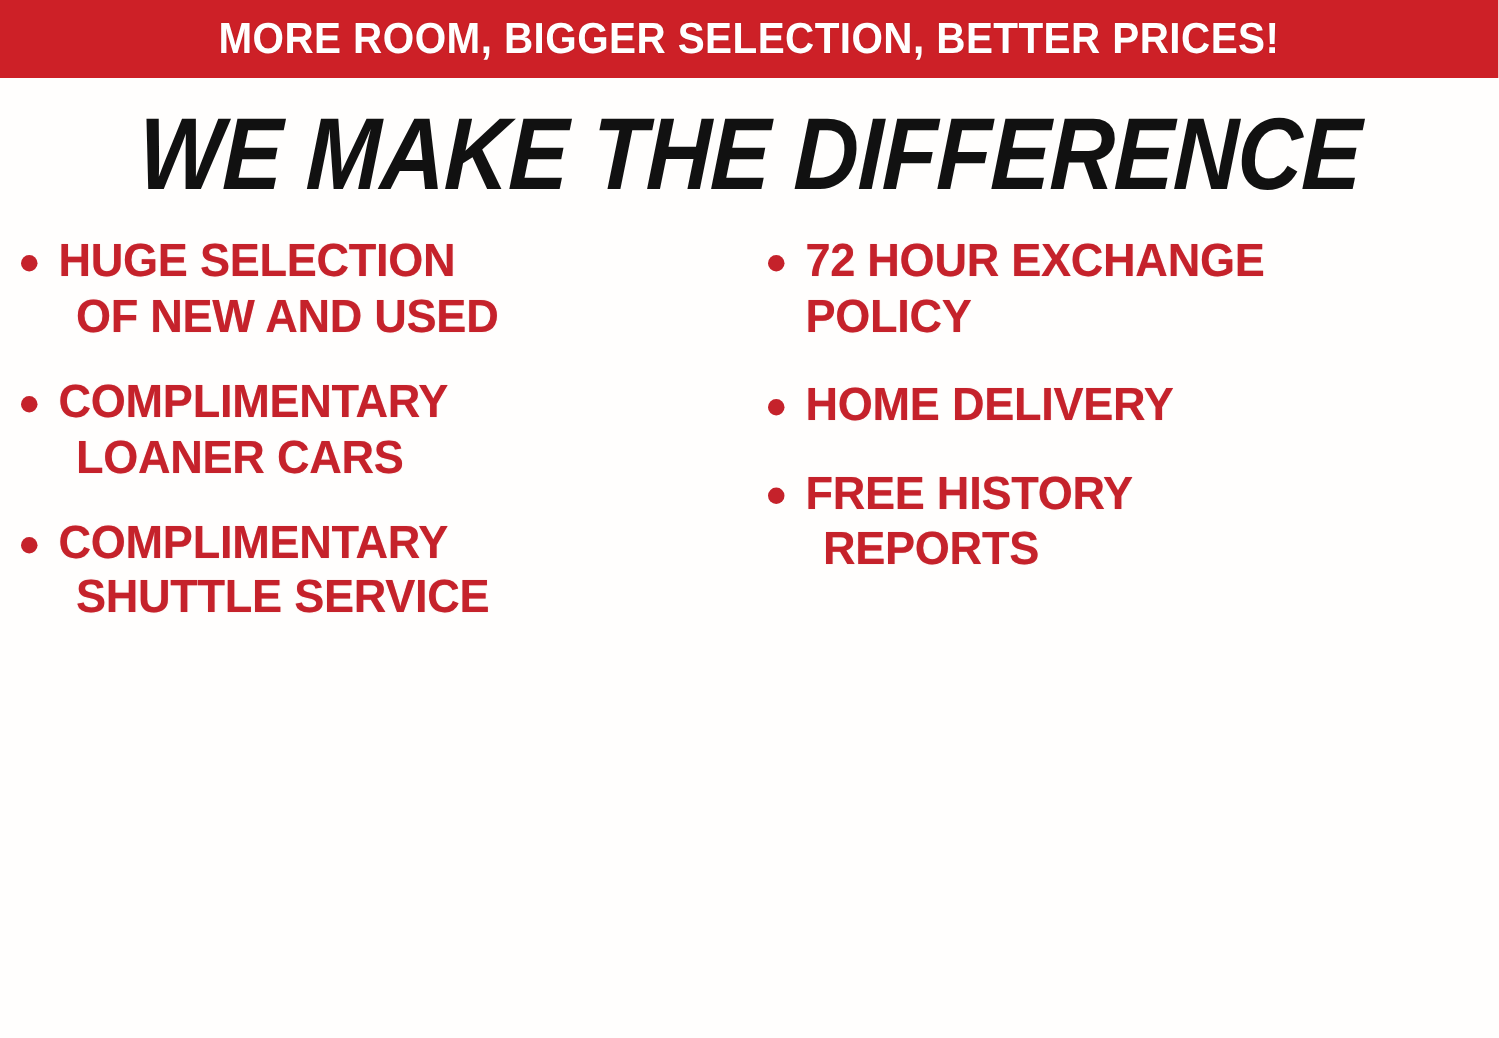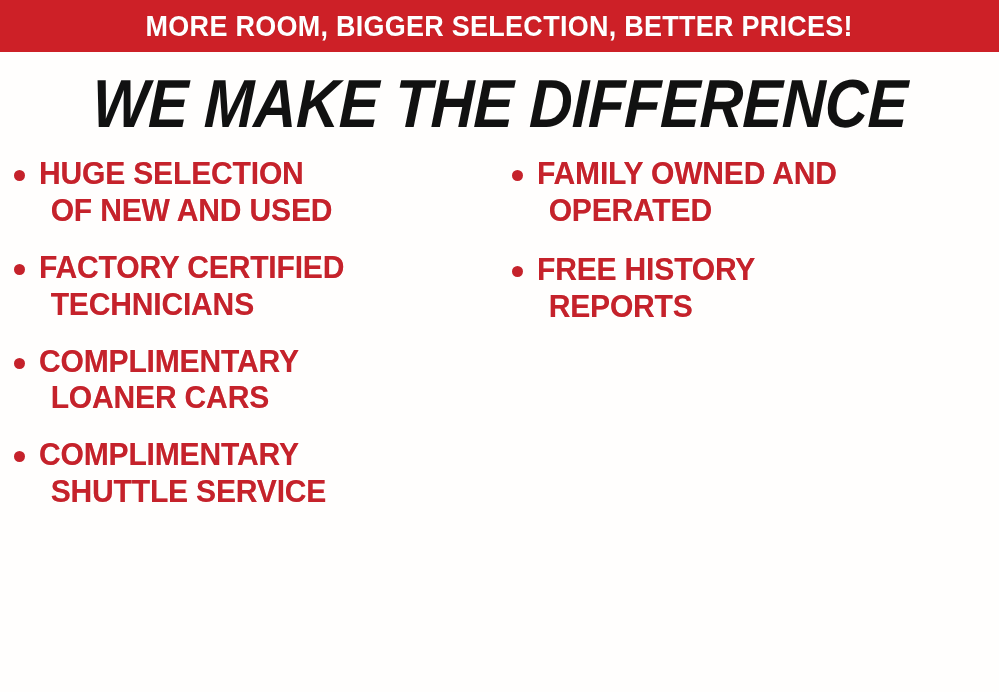--- a/index.html
+++ b/index.html
@@ -141,35 +141,35 @@
   </div>
 
   <div class="columns">
     <div class="col col-left">
         <div class="bullet-item">
           <span class="bullet-dot"></span>
           <div class="bullet-text"><span>HUGE SELECTION</span><span class="cont">OF NEW AND USED</span></div>
         </div>
         <div class="bullet-item">
           <span class="bullet-dot"></span>
-          <div class="bullet-text"><span>FACTORY CERTIFIED</span><span class="cont">TECHNICIANS</span></div>
-        </div>
-        <div class="bullet-item">
-          <span class="bullet-dot"></span>
           <div class="bullet-text"><span>COMPLIMENTARY</span><span class="cont">LOANER CARS</span></div>
         </div>
         <div class="bullet-item">
           <span class="bullet-dot"></span>
           <div class="bullet-text"><span>COMPLIMENTARY</span><span class="cont">SHUTTLE SERVICE</span></div>
         </div>
       </div>
     <div class="col col-right">
         <div class="bullet-item">
           <span class="bullet-dot"></span>
-          <div class="bullet-text"><span>FAMILY OWNED AND</span><span class="cont">OPERATED</span></div>
+          <div class="bullet-text"><span>72 HOUR EXCHANGE</span><span class="cont-flush">POLICY</span></div>
+        </div>
+        <div class="bullet-item">
+          <span class="bullet-dot"></span>
+          <div class="bullet-text"><span>HOME DELIVERY</span></div>
         </div>
         <div class="bullet-item">
           <span class="bullet-dot"></span>
           <div class="bullet-text"><span>FREE HISTORY</span><span class="cont">REPORTS</span></div>
         </div>
       </div>
   </div>
 
 </div>
 

